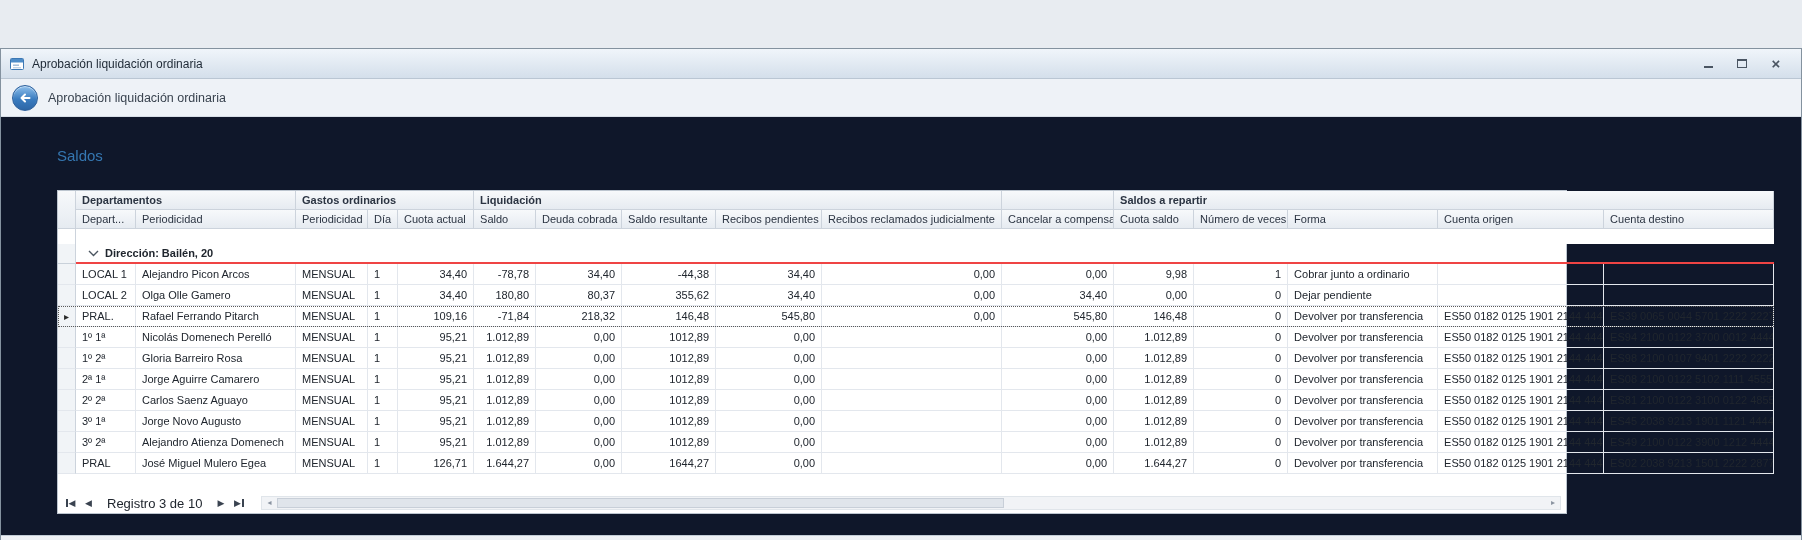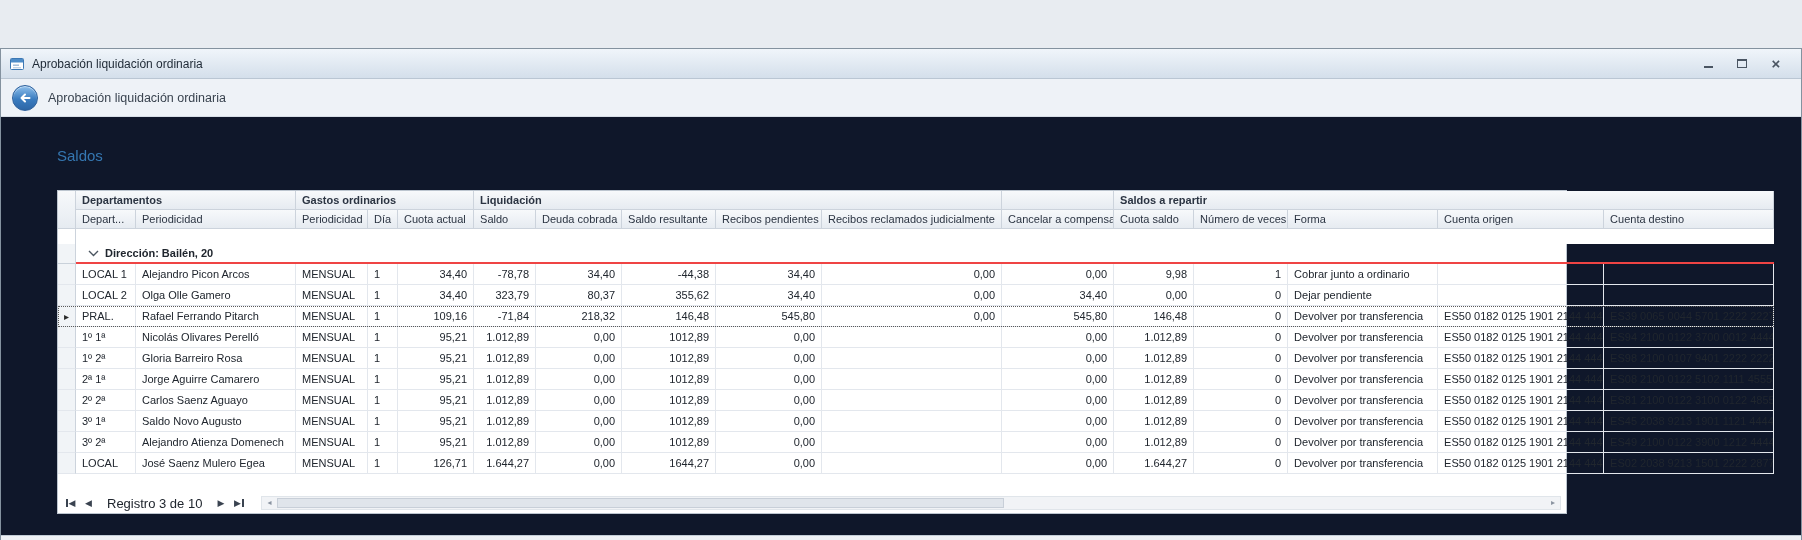--- a/index.html
+++ b/index.html
@@ -207,21 +207,21 @@
               <td class="cell"></td>
               <td class="cell"></td>
             </tr>
             <tr>
               <td class="ind"></td>
               <td class="cell">LOCAL 2</td>
               <td class="cell">Olga Olle Gamero</td>
               <td class="cell">MENSUAL</td>
               <td class="cell">1</td>
               <td class="cell num">34,40</td>
-              <td class="cell num">323,79</td>
+              <td class="cell num">180,80</td>
               <td class="cell num">80,37</td>
               <td class="cell num">355,62</td>
               <td class="cell num">34,40</td>
               <td class="cell num">0,00</td>
               <td class="cell num">34,40</td>
               <td class="cell num">0,00</td>
               <td class="cell num">0</td>
               <td class="cell">Dejar pendiente</td>
               <td class="cell"></td>
               <td class="cell"></td>
@@ -241,21 +241,21 @@
               <td class="cell num">545,80</td>
               <td class="cell num">146,48</td>
               <td class="cell num">0</td>
               <td class="cell">Devolver por transferencia</td>
               <td class="cell">ES50 0182 0125 1901 2144 4444</td>
               <td class="cell">ES39 0065 0044 5701 2222 2227</td>
             </tr>
             <tr>
               <td class="ind"></td>
               <td class="cell">1º 1ª</td>
-              <td class="cell">Nicolás Olivares Perelló</td>
+              <td class="cell">Nicolás Domenech Perelló</td>
               <td class="cell">MENSUAL</td>
               <td class="cell">1</td>
               <td class="cell num">95,21</td>
               <td class="cell num">1.012,89</td>
               <td class="cell num">0,00</td>
               <td class="cell num">1012,89</td>
               <td class="cell num">0,00</td>
               <td class="cell num"></td>
               <td class="cell num">0,00</td>
               <td class="cell num">1.012,89</td>
@@ -317,21 +317,21 @@
               <td class="cell num">0,00</td>
               <td class="cell num">1.012,89</td>
               <td class="cell num">0</td>
               <td class="cell">Devolver por transferencia</td>
               <td class="cell">ES50 0182 0125 1901 2144 4444</td>
               <td class="cell">ES81 2100 0122 3100 0122 4855</td>
             </tr>
             <tr>
               <td class="ind"></td>
               <td class="cell">3º 1ª</td>
-              <td class="cell">Saldo Novo Augusto</td>
+              <td class="cell">Jorge Novo Augusto</td>
               <td class="cell">MENSUAL</td>
               <td class="cell">1</td>
               <td class="cell num">95,21</td>
               <td class="cell num">1.012,89</td>
               <td class="cell num">0,00</td>
               <td class="cell num">1012,89</td>
               <td class="cell num">0,00</td>
               <td class="cell num"></td>
               <td class="cell num">0,00</td>
               <td class="cell num">1.012,89</td>
@@ -354,22 +354,22 @@
               <td class="cell num"></td>
               <td class="cell num">0,00</td>
               <td class="cell num">1.012,89</td>
               <td class="cell num">0</td>
               <td class="cell">Devolver por transferencia</td>
               <td class="cell">ES50 0182 0125 1901 2144 4444</td>
               <td class="cell">ES49 2100 0122 3900 1212 4444</td>
             </tr>
             <tr>
               <td class="ind"></td>
-              <td class="cell">LOCAL</td>
-              <td class="cell">José Saenz Mulero Egea</td>
+              <td class="cell">PRAL</td>
+              <td class="cell">José Miguel Mulero Egea</td>
               <td class="cell">MENSUAL</td>
               <td class="cell">1</td>
               <td class="cell num">126,71</td>
               <td class="cell num">1.644,27</td>
               <td class="cell num">0,00</td>
               <td class="cell num">1644,27</td>
               <td class="cell num">0,00</td>
               <td class="cell num"></td>
               <td class="cell num">0,00</td>
               <td class="cell num">1.644,27</td>

